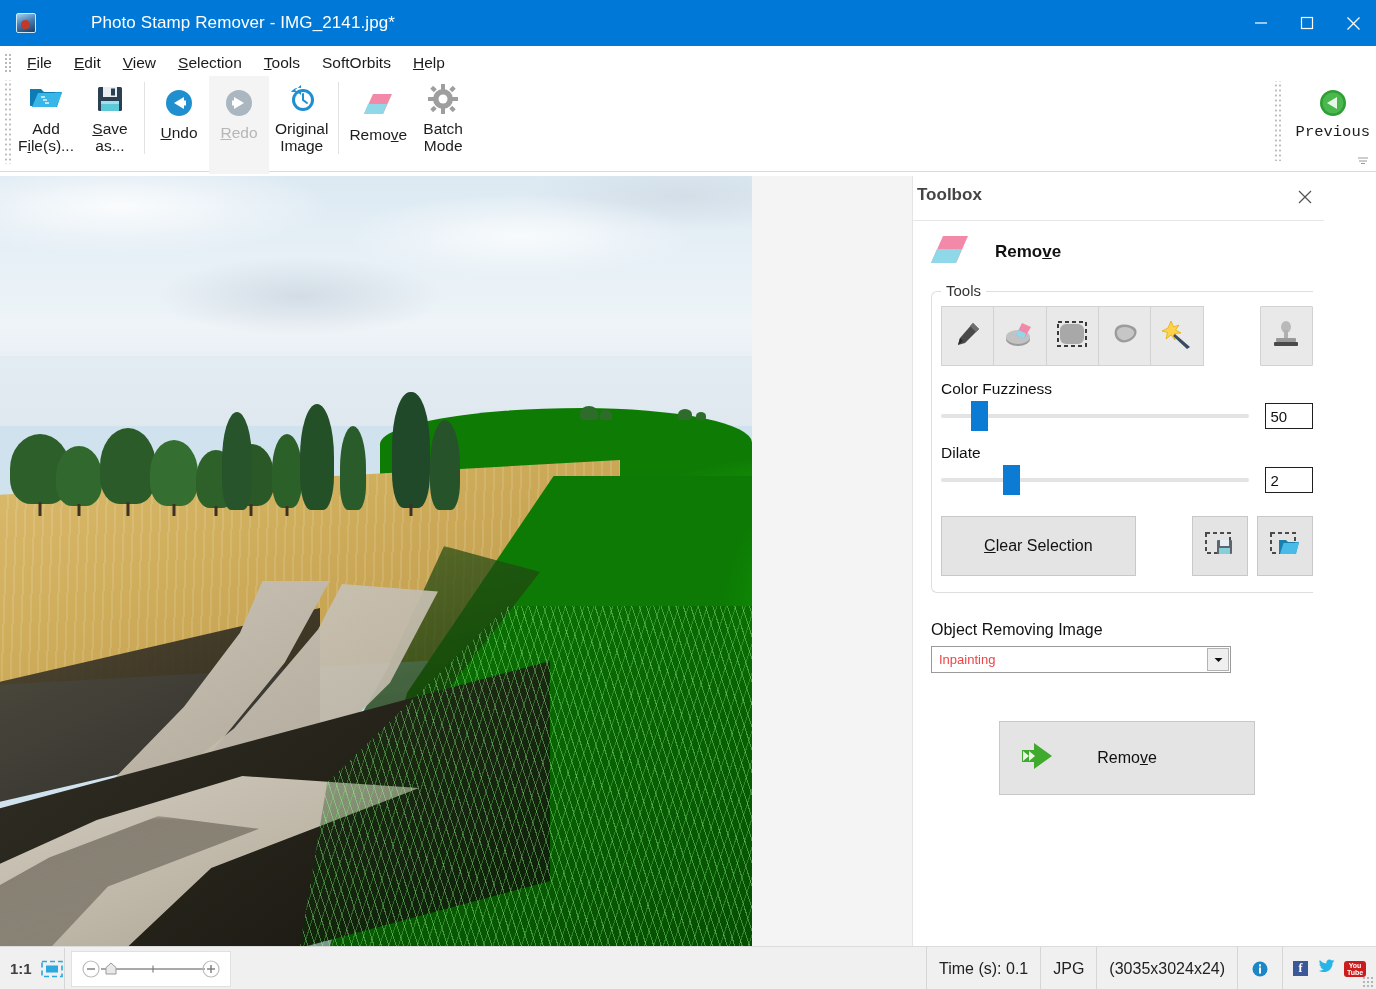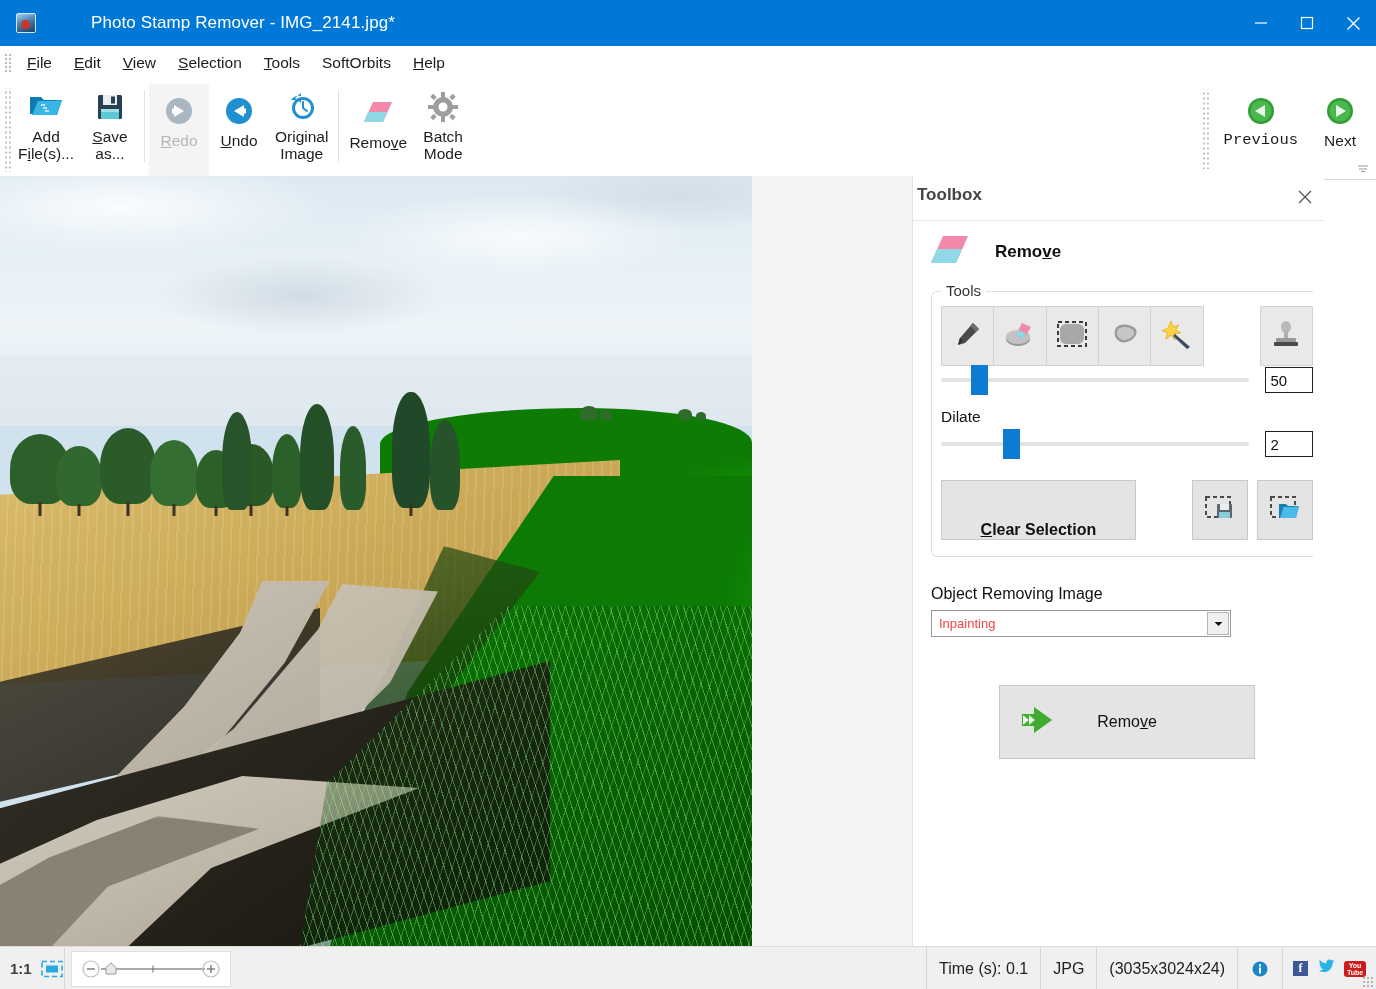--- a/index.html
+++ b/index.html
@@ -46,21 +46,21 @@
     background-image:radial-gradient(circle,#b9b9b9 1px,transparent 1.2px);
     background-size:4px 4px;background-position:1px 1px;
   }
   .menu-item{
     font-size:15.5px;color:#1b1b1b;padding:2px 11px;white-space:nowrap;
   }
   .menu-item u{text-decoration:underline;}
 
   
   .toolbar{
-    position:absolute;left:0;top:84px;width:1376px;height:95px;
+    position:absolute;left:0;top:76px;width:1376px;height:95px;
     background:#ffffff;border-bottom:1px solid #d9d9d9;display:flex;align-items:flex-start;
   }
   .tb-grip{
     width:9px;height:84px;margin-left:3px;margin-top:4px;flex:0 0 auto;
     background-image:radial-gradient(circle,#bdbdbd 1px,transparent 1.2px);
     background-size:4px 5px;background-position:1px 2px;
   }
   .tb-btn{
     display:flex;flex-direction:column;align-items:center;justify-content:flex-start;
     padding:6px 6px 0 6px;min-width:48px;height:88px;
@@ -228,22 +228,22 @@
   }
   .spin{
     width:48px;height:26px;border:1px solid #1f1f1f;background:#fff;
     font-size:15px;color:#111;display:flex;align-items:center;padding-left:4px;
     margin-left:16px;box-sizing:border-box;
   }
 
   .clear-row{display:flex;align-items:center;padding-left:9px;margin-top:22px;}
   .clear-btn{
     width:203px;height:58px;background:#e4e4e4;border:1px solid #c8c8c8;
-    display:flex;align-items:flex-end;justify-content:center;
-    font-size:16px;color:#111;font-weight:bold;
+    display:flex;align-items:center;justify-content:center;
+    font-size:16px;color:#111;
   }
   .clear-btn u{text-decoration:underline;}
   .sq-btn{
     width:57px;height:58px;background:#e4e4e4;border:1px solid #c8c8c8;
     display:flex;align-items:center;justify-content:center;margin-left:9px;
   }
   .sq-btn.first{margin-left:56px;}
 
   .orm-label{font-size:16px;color:#111;margin:28px 0 7px 18px;}
   .combo{
@@ -364,40 +364,40 @@
           <rect x="6" y="17" width="18" height="10" fill="#5cc8d8"></rect>
           <rect x="6" y="17" width="18" height="3" fill="#9fe0ea"></rect>
         </svg>
       </div>
       <div class="tb-lab"><u>S</u>ave</div>
       <div class="tb-lab">as...</div>
     </div>
 
     <div class="tb-sep"></div>
 
+    <div class="tb-btn" style="padding-top:10px;">
+      <div class="tb-ico">
+        <svg width="30" height="30" viewBox="0 0 30 30">
+          <circle cx="15" cy="15" r="13" fill="#1f8fd0"></circle>
+          <path d="M20 9 L10 15 L20 21 Z" fill="#ffffff"></path>
+          <rect x="17" y="12.5" width="5" height="5" fill="#ffffff"></rect>
+        </svg>
+      </div>
+      <div class="tb-lab"><u>U</u>ndo</div>
+    </div>
+
     <div class="tb-btn active" style="padding-top:10px;">
       <div class="tb-ico">
         <svg width="30" height="30" viewBox="0 0 30 30">
           <circle cx="15" cy="15" r="13" fill="#aab6c0"></circle>
           <path d="M10 9 L20 15 L10 21 Z" fill="#ffffff"></path>
           <rect x="8" y="12.5" width="5" height="5" fill="#ffffff"></rect>
         </svg>
       </div>
       <div class="tb-lab dim"><u>R</u>edo</div>
-    </div>
-
-    <div class="tb-btn" style="padding-top:10px;">
-      <div class="tb-ico">
-        <svg width="30" height="30" viewBox="0 0 30 30">
-          <circle cx="15" cy="15" r="13" fill="#1f8fd0"></circle>
-          <path d="M20 9 L10 15 L20 21 Z" fill="#ffffff"></path>
-          <rect x="17" y="12.5" width="5" height="5" fill="#ffffff"></rect>
-        </svg>
-      </div>
-      <div class="tb-lab"><u>U</u>ndo</div>
     </div>
 
     <div class="tb-btn">
       <div class="tb-ico">
         <svg width="30" height="30" viewBox="0 0 30 30">
           <circle cx="16" cy="16" r="11" fill="#1f8fd0"></circle>
           <circle cx="16" cy="16" r="8" fill="#ffffff"></circle>
           <path d="M16 10 L16 16 L20 19" stroke="#1f8fd0" stroke-width="2" fill="none" stroke-linecap="round"></path>
           <path d="M4 8 A10 10 0 0 1 14 4 L14 1 L8 6 L14 11 L14 8" fill="#1f8fd0"></path>
         </svg>
@@ -450,30 +450,20 @@
       <div class="tb-btn" style="min-width:74px;padding-top:10px;font-family:Liberation Mono, monospace;">
         <div class="tb-ico">
           <svg width="30" height="30" viewBox="0 0 30 30">
             <circle cx="15" cy="15" r="13" fill="#2f9e34"></circle>
             <circle cx="15" cy="15" r="10.5" fill="#4bb84f"></circle>
             <path d="M19 9 L9 15 L19 21 Z" fill="#e6f7e5"></path>
           </svg>
         </div>
         <div class="tb-lab">Previous</div>
       </div>
-      <div class="tb-btn" style="min-width:60px;padding-top:10px;">
-        <div class="tb-ico">
-          <svg width="30" height="30" viewBox="0 0 30 30">
-            <circle cx="15" cy="15" r="13" fill="#2f9e34"></circle>
-            <circle cx="15" cy="15" r="10.5" fill="#4bb84f"></circle>
-            <path d="M11 9 L21 15 L11 21 Z" fill="#e6f7e5"></path>
-          </svg>
-        </div>
-        <div class="tb-lab">Next</div>
-      </div>
     </div>
   </div>
 
   <div class="canvas-area">
     <div class="photo">
       <div class="sky"></div>
       <div class="sky2"></div>
       <div class="greenfield"></div>
       <div class="horizon-trees">
         <div class="ht" style="left:20px;width:18px;height:14px;"></div>
@@ -616,20 +606,21 @@
               <svg width="30" height="30" viewBox="0 0 30 30">
                 <ellipse cx="15" cy="8" rx="5" ry="6" fill="#b9b9b9"></ellipse>
                 <rect x="13" y="11" width="4" height="8" fill="#b0b0b0"></rect>
                 <rect x="5" y="19" width="20" height="4" rx="1" fill="#9a9a9a"></rect>
                 <rect x="3" y="23" width="24" height="4" rx="1" fill="#4a4a4a"></rect>
               </svg>
             </span>
           </div>
         </div>
 
+        <div class="slider-label">Color Fuzziness</div>
         <div class="slider-row">
           <div class="slider">
             <div class="track"></div>
             <div class="thumb" style="left:30px;"></div>
           </div>
           <div class="spin">50</div>
         </div>
 
         <div class="slider-label">Dilate</div>
         <div class="slider-row">

